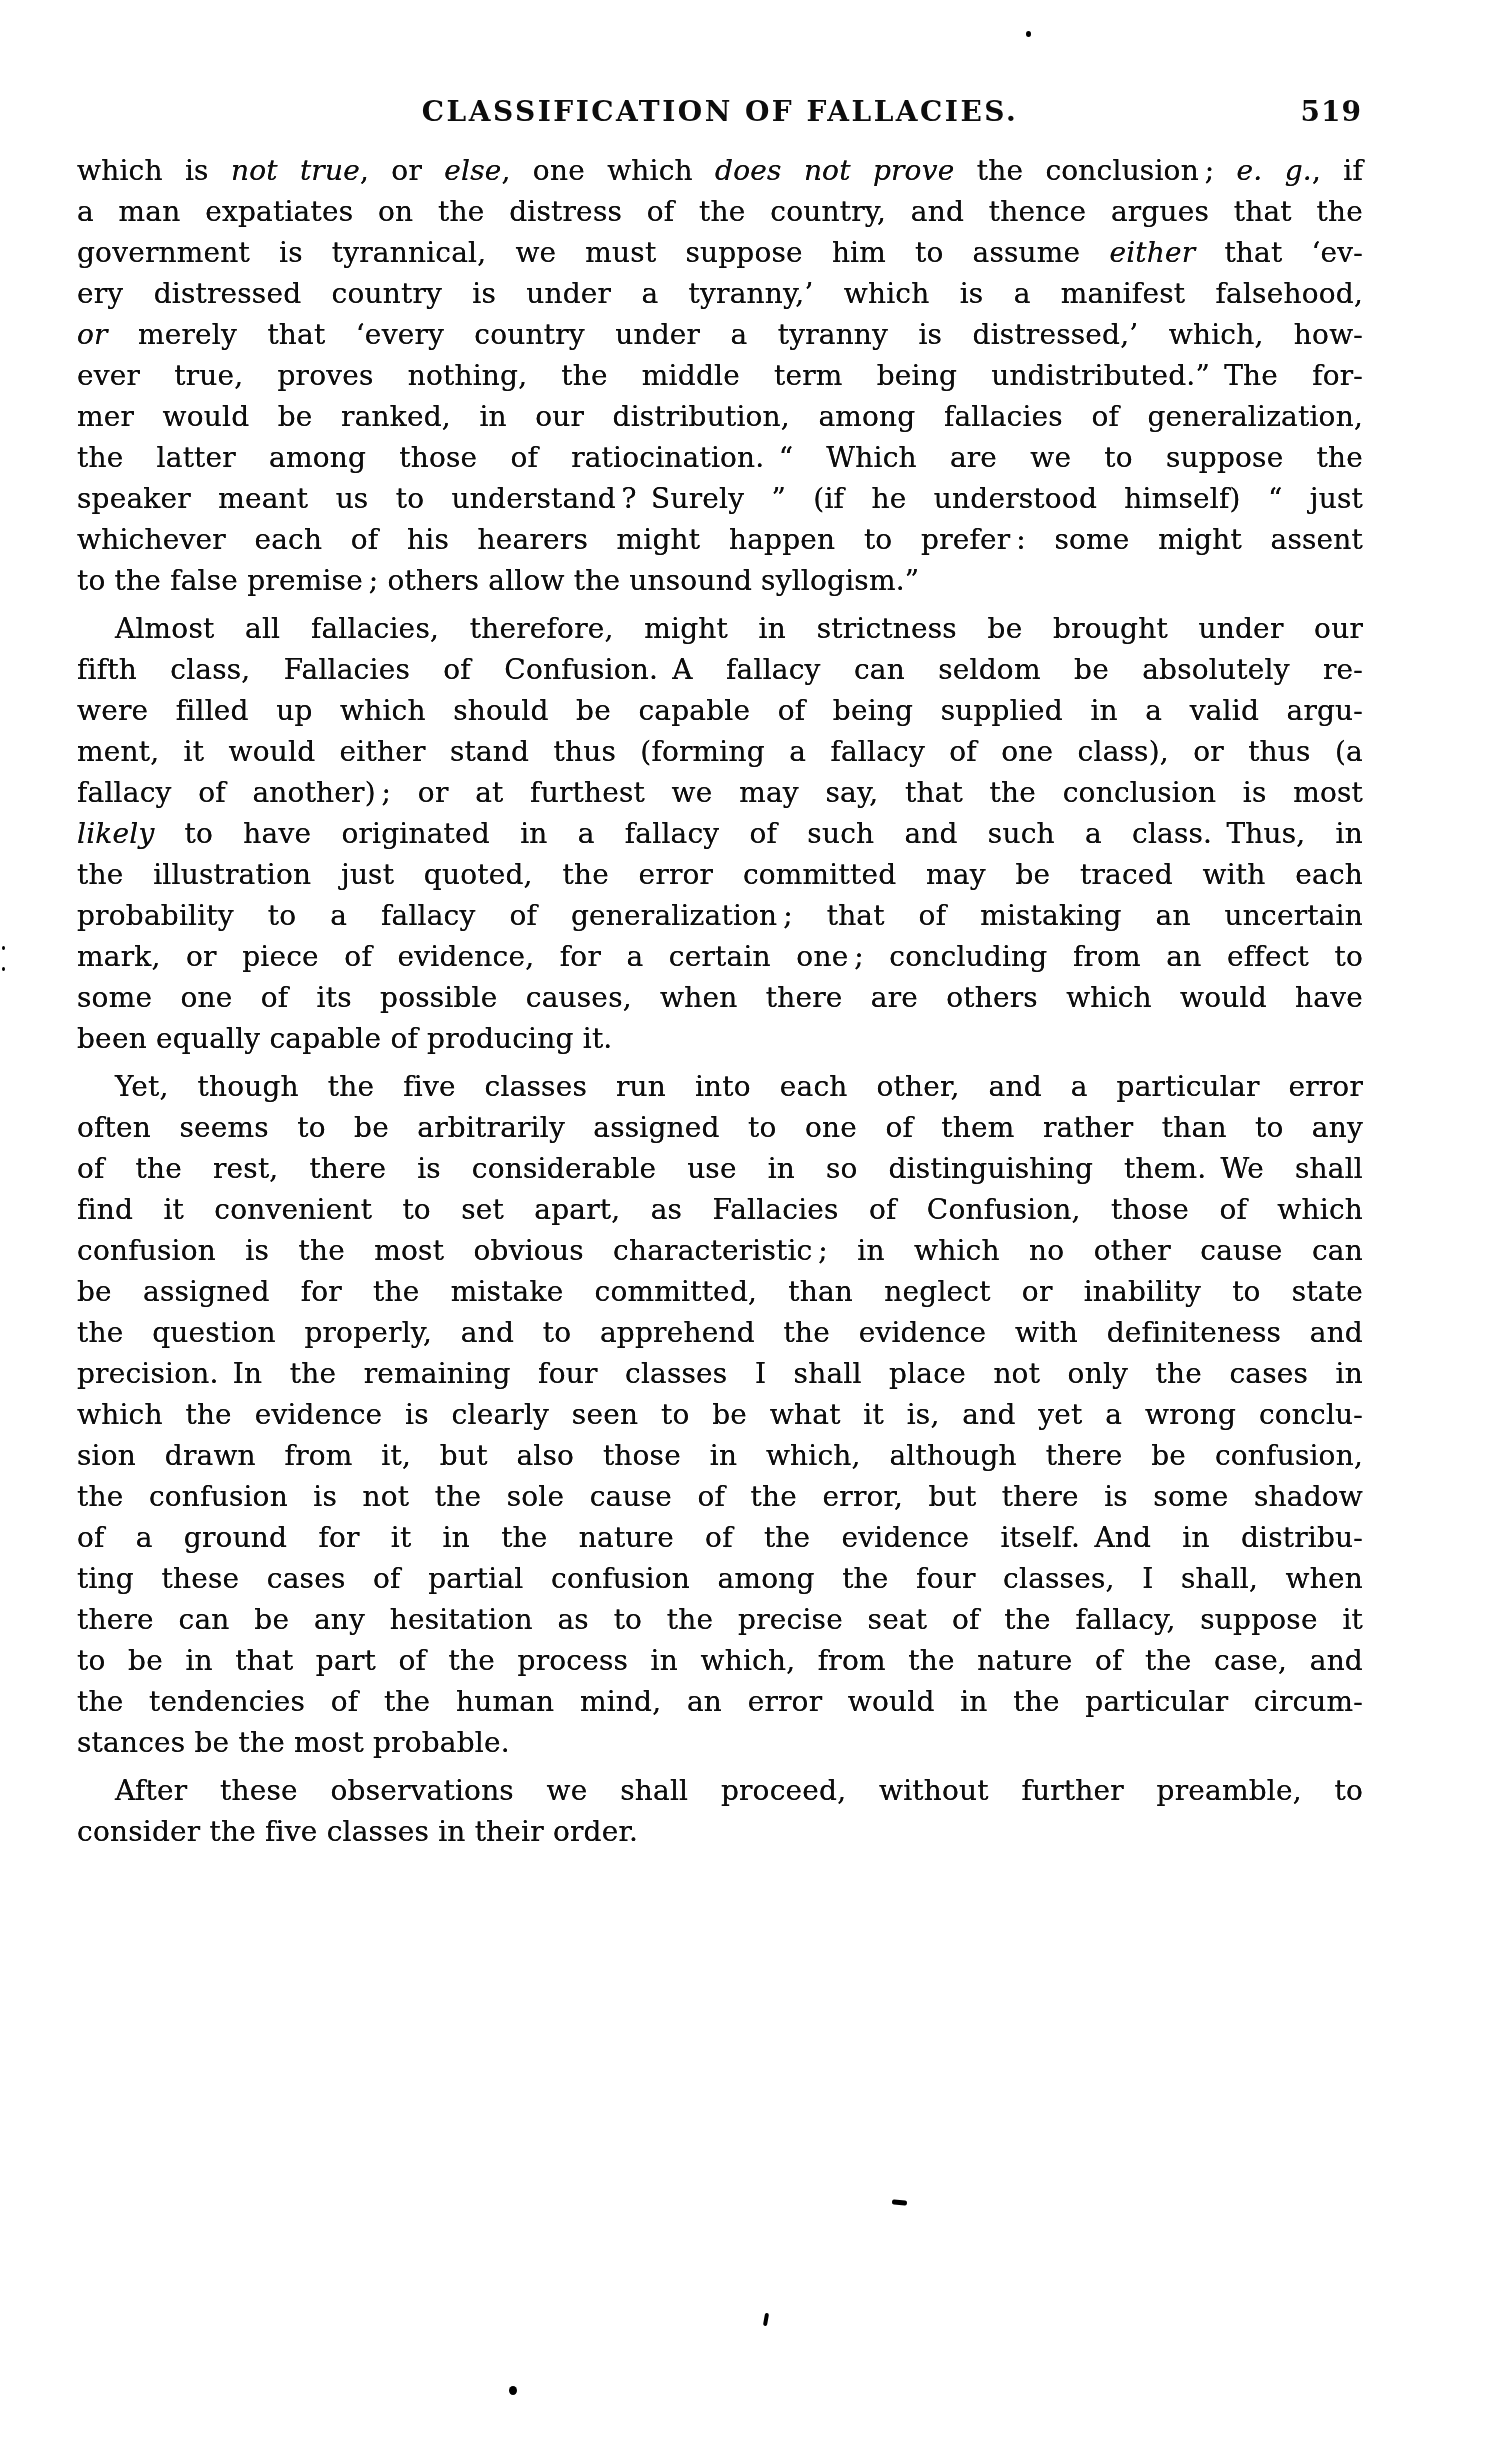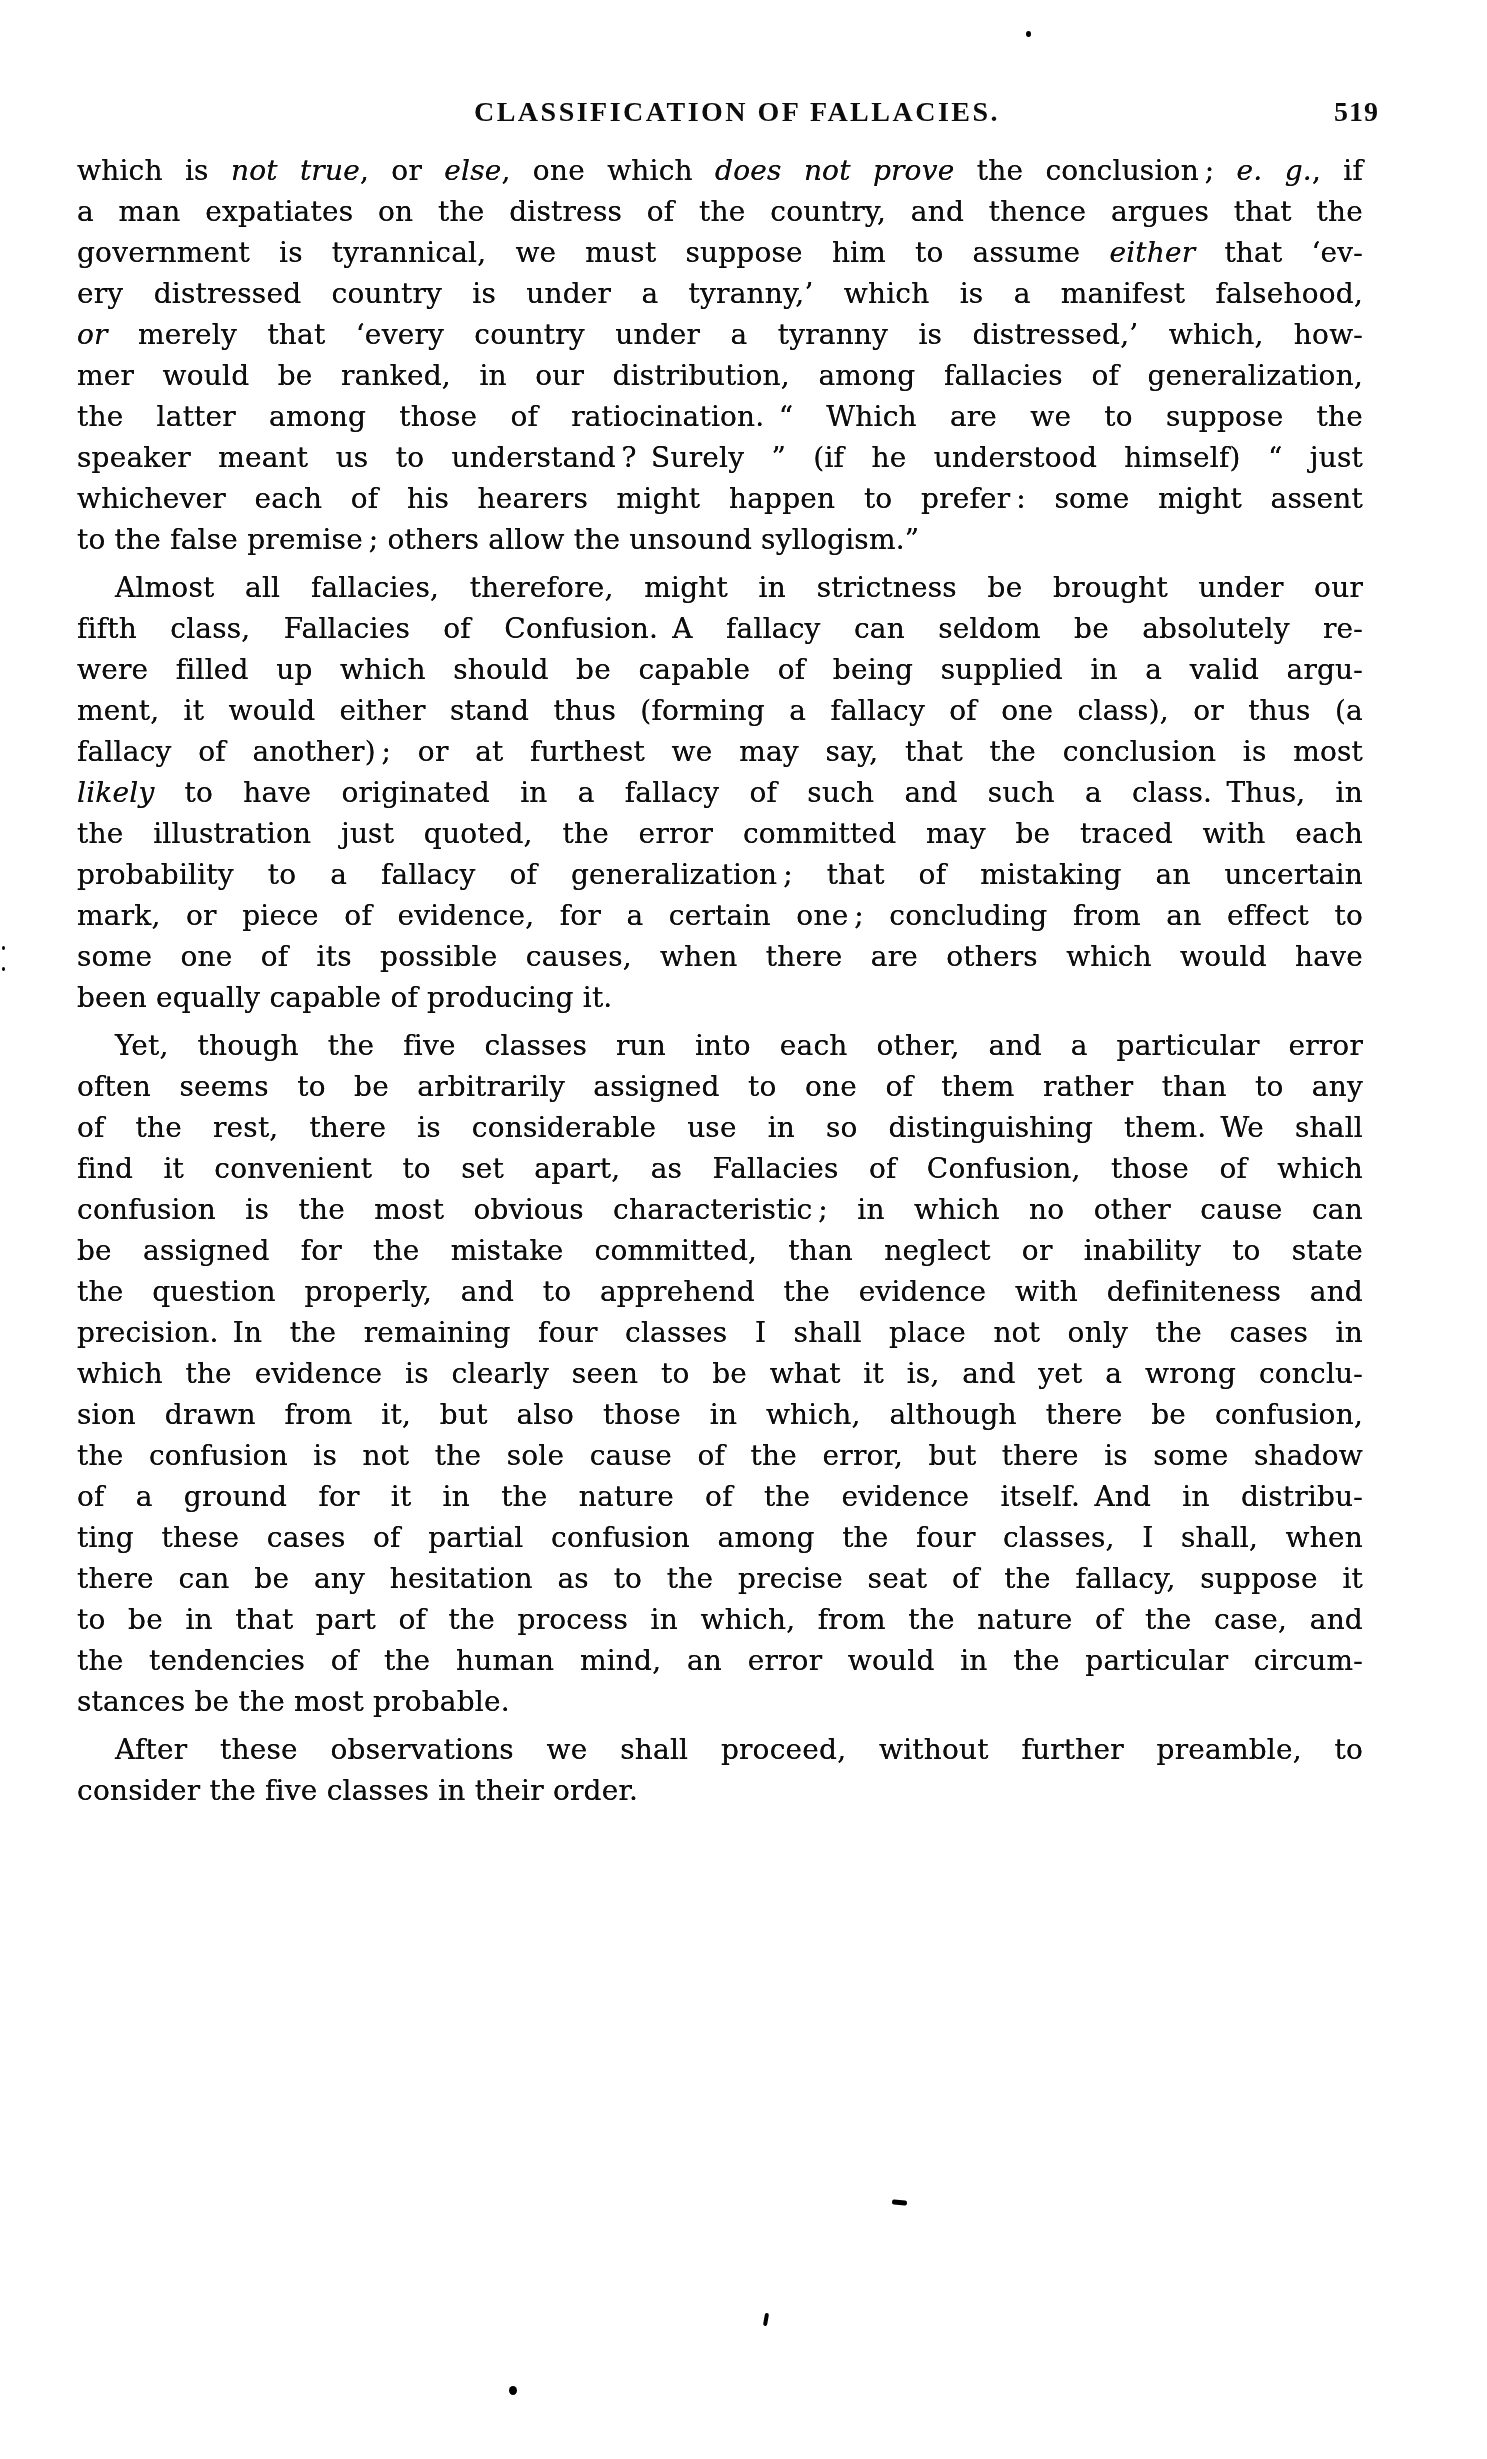--- a/index.html
+++ b/index.html
@@ -12,24 +12,23 @@
     width: 1488px;
     height: 2460px;
     background: #ffffff;
     overflow: hidden;
     color: #0d0d0d;
     font-family: "DejaVu Serif", "Liberation Serif", serif;
   }
   .running-head {
     position: absolute;
     top: 92px;
-    left: 87px;
+    left: 70px;
     width: 1300px;
     height: 40px;
-    font-family: Liberation Serif, serif;
   }
   .running-title {
     display: block;
     text-align: center;
     font-size: 28px;
     font-weight: bold;
     letter-spacing: 2.5px;
     line-height: 40px;
     white-space: nowrap;
   }
@@ -87,20 +86,21 @@
     <span class="page-number">519</span>
   </div>
 
   <div class="text-block">
       <div class="para">
         <div class="line"><span>which is </span><i>not true</i><span>, or </span><i>else</i><span>, one which </span><i>does not prove</i><span> the conclusion ; </span><i>e. g.</i><span>, if</span></div>
         <div class="line"><span>a man expatiates on the distress of the country, and thence argues that the</span></div>
         <div class="line"><span>government is tyrannical, we must suppose him to assume </span><i>either</i><span> that ‘ev-</span></div>
         <div class="line"><span>ery distressed country is under a tyranny,’ which is a manifest falsehood,</span></div>
         <div class="line"><i>or</i><span> merely that ‘every country under a tyranny is distressed,’ which, how-</span></div>
+        <div class="line"><span>ever true, proves nothing, the middle term being undistributed.” The for-</span></div>
         <div class="line"><span>mer would be ranked, in our distribution, among fallacies of generalization,</span></div>
         <div class="line"><span>the latter among those of ratiocination. “ Which are we to suppose the</span></div>
         <div class="line"><span>speaker meant us to understand ? Surely ” (if he understood himself) “ just</span></div>
         <div class="line"><span>whichever each of his hearers might happen to prefer : some might assent</span></div>
         <div class="line para-end"><span>to the false premise ; others allow the unsound syllogism.”</span></div>
       </div>
       <div class="para">
         <div class="line first-indent"><span>Almost all fallacies, therefore, might in strictness be brought under our</span></div>
         <div class="line"><span>fifth class, Fallacies of Confusion. A fallacy can seldom be absolutely re-</span></div>
         <div class="line"><span>were filled up which should be capable of being supplied in a valid argu-</span></div>

